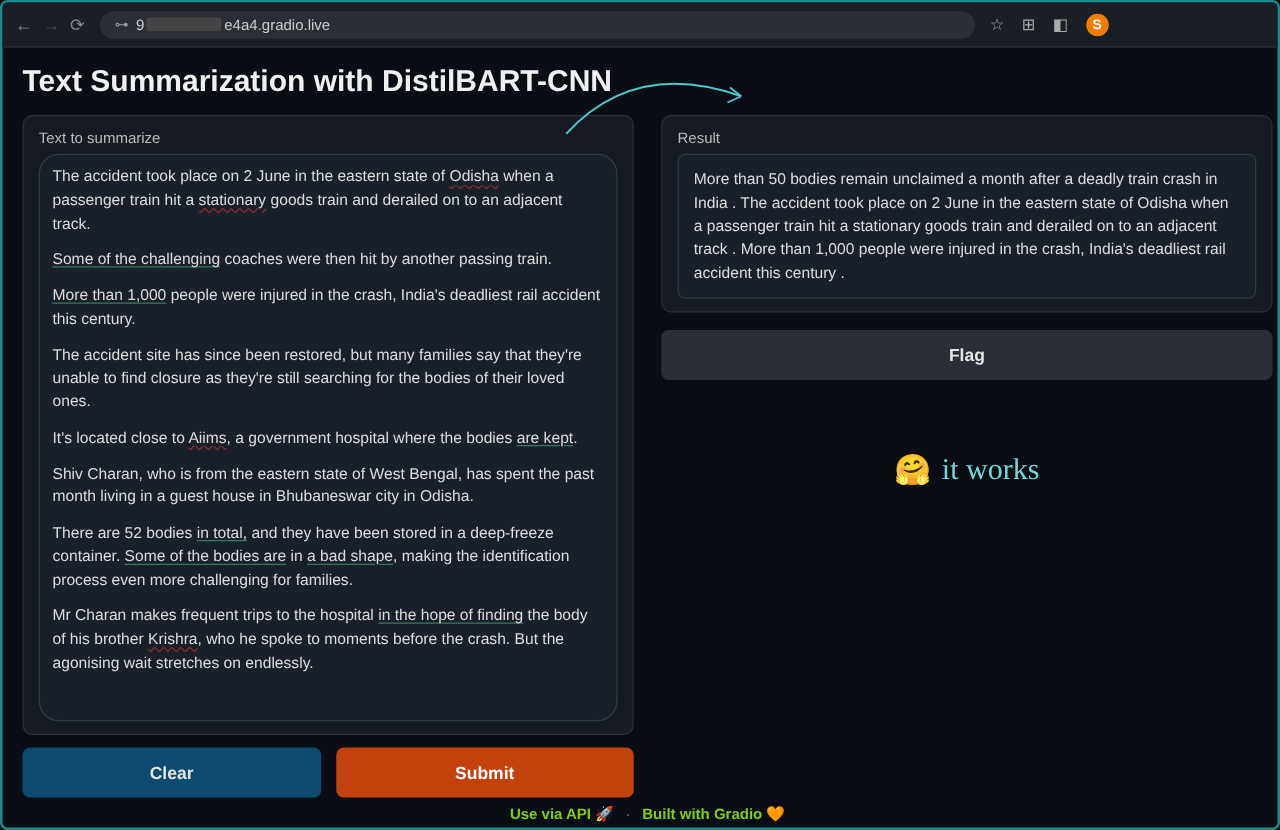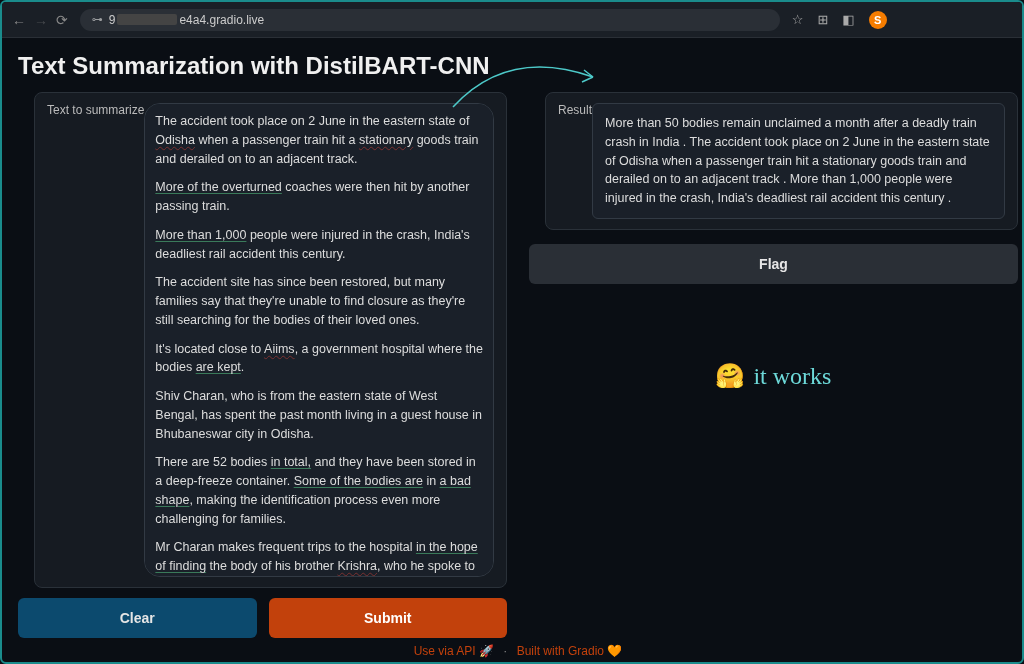--- a/index.html
+++ b/index.html
@@ -79,22 +79,21 @@
     }
     .columns { display: flex; gap: 22px; flex: 1; min-height: 0; position: relative; }
     .col-left { flex: 1; display: flex; flex-direction: column; min-width: 0; }
     .col-right { flex: 1; display: flex; flex-direction: column; min-width: 0; position: relative; }
     .panel {
       background: #161b22;
       border: 1px solid #2a3139;
       border-radius: 8px;
       padding: 10px 12px;
       display: flex;
-      flex-direction: row;
-      margin-left: 16px;
+      flex-direction: column;
     }
     .panel-label {
       font-size: 12px;
       color: #bbb;
       margin-bottom: 6px;
     }
     .textarea-wrap {
       background: #1a2029;
       border: 1px solid #323a44;
       border-radius: 16px;
@@ -169,21 +168,21 @@
       width: 160px;
       height: 60px;
       pointer-events: none;
     }
     .footer {
       text-align: center;
       padding: 6px 0 4px 0;
       font-size: 12px;
       color: #888;
     }
-    .footer a { color: #c2410c; text-decoration: none; margin: 0 6px; }
+    .footer a { color: #84cc16; text-decoration: none; margin: 0 6px; font-weight: bold; }
     .textarea-wrap::-webkit-scrollbar { width: 6px; }
     .textarea-wrap::-webkit-scrollbar-thumb { background: #3a3f46; border-radius: 3px; }
   </style>
 </head>
 <body>
 
 <div class="browser-bar">
   <div class="browser-nav">
     <span>←</span>
     <span style="opacity:.4">→</span>
@@ -211,21 +210,21 @@
     <svg class="arrow-svg" viewBox="0 0 160 60">
       <path d="M 5 55 Q 60 -5 145 25" stroke="#4dc9c9" stroke-width="1.5" fill="none"></path>
       <path d="M 145 25 L 136 18 M 145 25 L 134 30" stroke="#4dc9c9" stroke-width="1.5" fill="none"></path>
     </svg>
 
     <div class="col-left">
       <div class="panel left-panel">
         <div class="panel-label">Text to summarize</div>
         <div class="textarea-wrap" id="input-text">
             <p><span>The accident took place on 2 June in the eastern state of </span><span class="spellerr">Odisha</span><span> when a passenger train hit a </span><span class="spellerr">stationary</span><span> goods train and derailed on to an adjacent track.</span></p>
-            <p><span class="grammar">More of the overturned</span><span> coaches were then hit by another passing train.</span></p>
+            <p><span class="grammar">Some of the challenging</span><span> coaches were then hit by another passing train.</span></p>
             <p><span class="grammar">More than 1,000</span><span> people were injured in the crash, India's deadliest rail accident this century.</span></p>
             <p><span>The accident site has since been restored, but many families say that they're unable to find closure as they're still searching for the bodies of their loved ones.</span></p>
             <p><span>It's located close to </span><span class="spellerr">Aiims</span><span>, a government hospital where the bodies </span><span class="grammar">are kept</span><span>.</span></p>
             <p><span>Shiv Charan, who is from the eastern state of West Bengal, has spent the past month living in a guest house in Bhubaneswar city in Odisha.</span></p>
             <p><span>There are 52 bodies </span><span class="grammar">in total,</span><span> and they have been stored in a deep-freeze container. </span><span class="grammar">Some of the bodies are</span><span> in </span><span class="grammar">a bad shape</span><span>, making the identification process even more challenging for families.</span></p>
             <p><span>Mr Charan makes frequent trips to the hospital </span><span class="grammar">in the hope of finding</span><span> the body of his brother </span><span class="spellerr">Krishra</span><span>, who he spoke to moments before the crash. But the agonising wait stretches on endlessly.</span></p>
           </div>
       </div>
       <div class="button-row">
         <button class="btn btn-clear">Clear</button>

